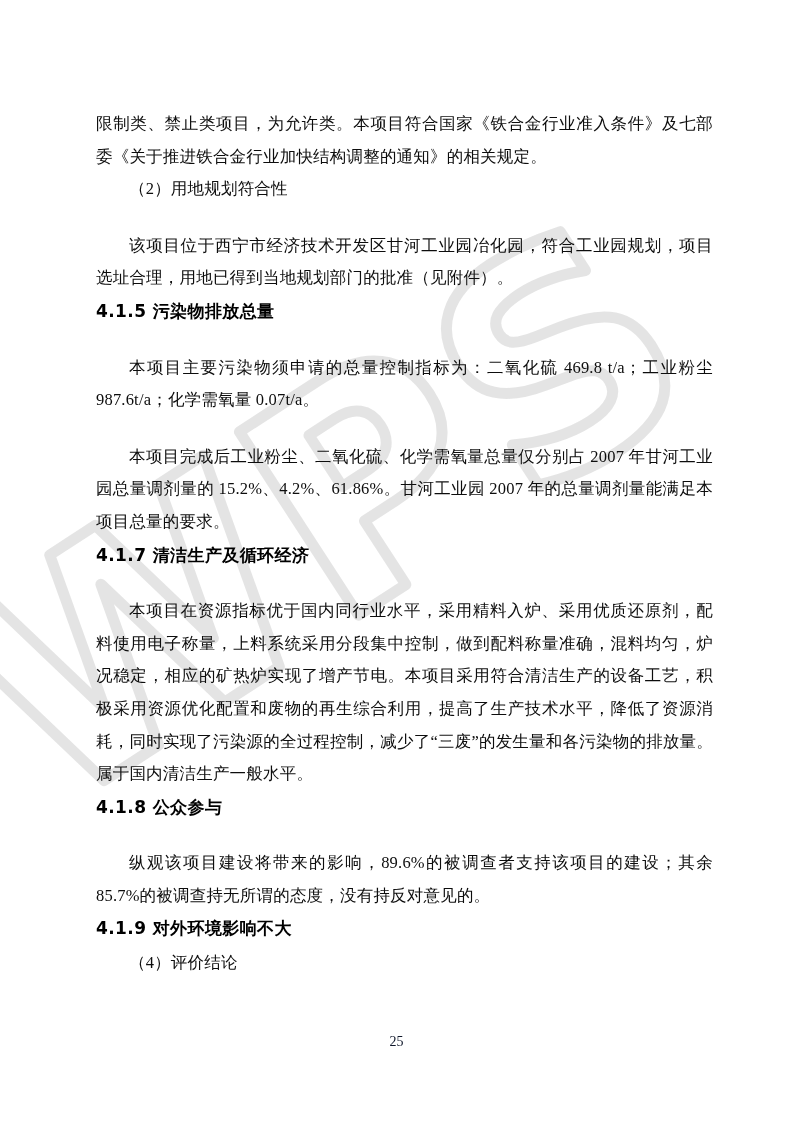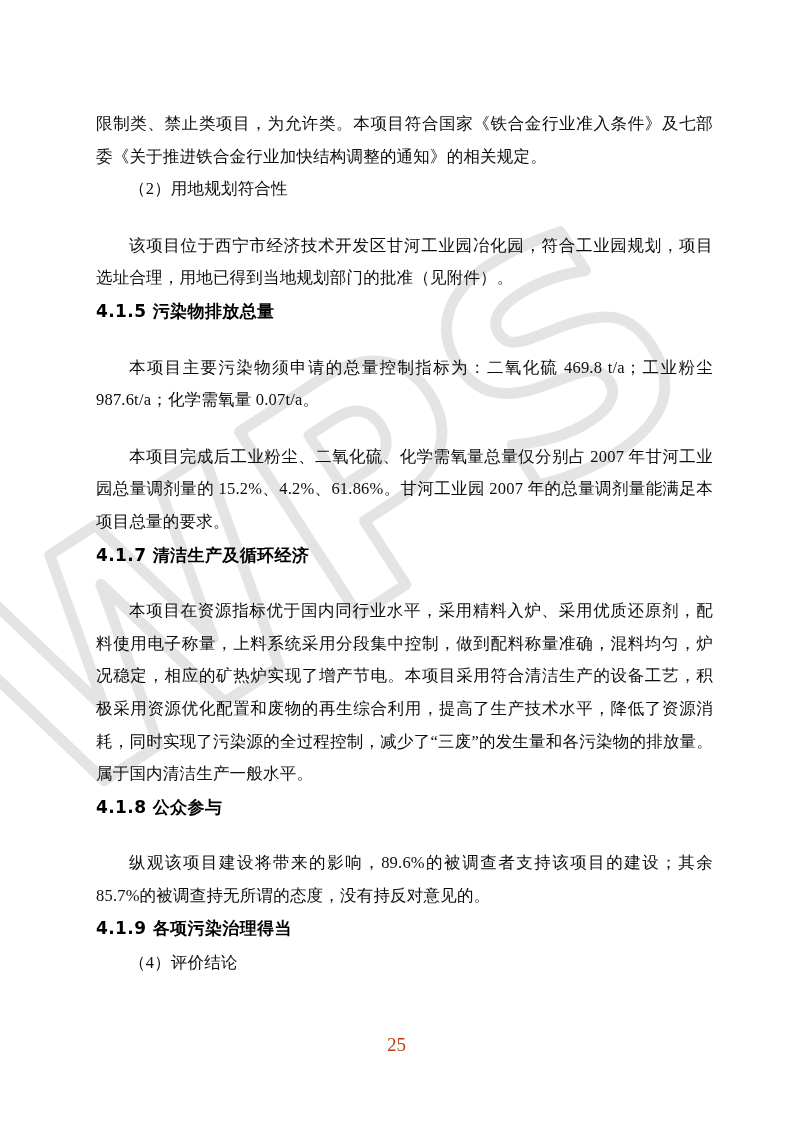--- a/index.html
+++ b/index.html
@@ -58,22 +58,22 @@
     text-align: left;
     letter-spacing: 0.4px;
     color: #000000;
   }
   .page-footer {
     position: absolute;
     left: 0;
     right: 0;
     top: 1034px;
     text-align: center;
-    font-size: 19px;
-    color: #c2410c;
+    font-size: 14px;
+    color: #0f172a;
     z-index: 2;
   }
 </style>
 </head>
 <body>
 
 <div class="page">
 
   <svg class="watermark-svg" viewBox="0 0 793 1122" aria-hidden="true">
     <g transform="translate(382 600) rotate(-33)">
@@ -96,21 +96,21 @@
     <p class="para">本项目完成后工业粉尘、二氧化硫、化学需氧量总量仅分别占 2007 年甘河工业园总量调剂量的 15.2%、4.2%、61.86%。甘河工业园 2007 年的总量调剂量能满足本项目总量的要求。</p>
 
     <h2 class="heading">4.1.7 清洁生产及循环经济</h2>
 
     <p class="para">本项目在资源指标优于国内同行业水平，采用精料入炉、采用优质还原剂，配料使用电子称量，上料系统采用分段集中控制，做到配料称量准确，混料均匀，炉况稳定，相应的矿热炉实现了增产节电。本项目采用符合清洁生产的设备工艺，积极采用资源优化配置和废物的再生综合利用，提高了生产技术水平，降低了资源消耗，同时实现了污染源的全过程控制，减少了“三废”的发生量和各污染物的排放量。属于国内清洁生产一般水平。</p>
 
     <h2 class="heading">4.1.8 公众参与</h2>
 
     <p class="para">纵观该项目建设将带来的影响，89.6%的被调查者支持该项目的建设；其余 85.7%的被调查持无所谓的态度，没有持反对意见的。</p>
 
-    <h2 class="heading">4.1.9 各项污染治理得当</h2>
+    <h2 class="heading">4.1.9 对外环境影响不大</h2>
 
     <p class="subhead">（4）评价结论</p>
 
 
   </div>
 
   <div class="page-footer">25</div>
 
 </div>
 

